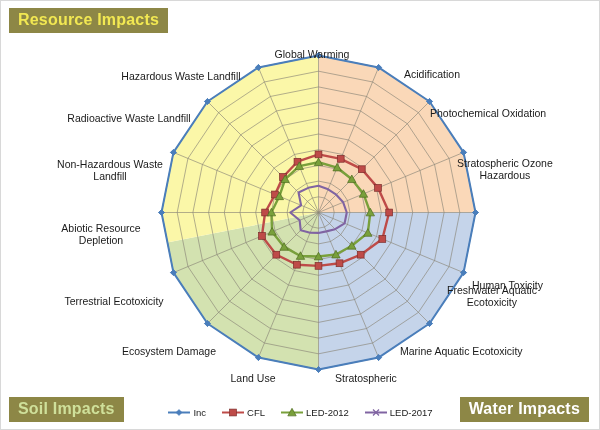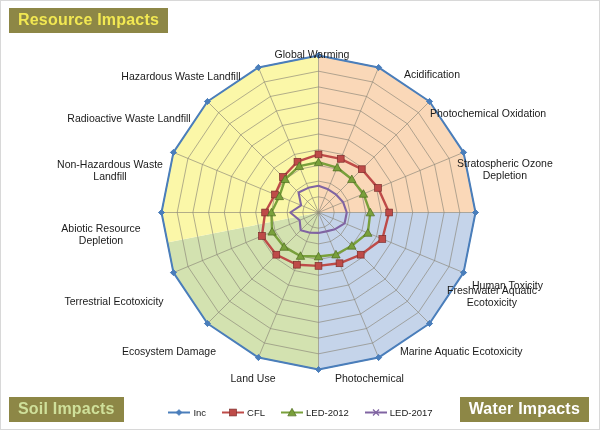--- a/index.html
+++ b/index.html
@@ -184,26 +184,26 @@
 
   <div class="banner" id="banner-resource">Resource Impacts</div>
   <div class="banner" id="banner-soil">Soil Impacts</div>
   <div class="banner" id="banner-water">Water Impacts</div>
 
   <div id="labels-layer">
       <div class="axis-label" style="left: 311px; top: 48px; transform: translateX(-50%);">Global Warming</div>
       <div class="axis-label" style="left: 403px; top: 68px;">Acidification</div>
       <div class="axis-label" style="left: 429px; top: 107px;">Photochemical Oxidation</div>
       <div class="axis-label" style="left: 456px; top: 157px;">Stratospheric Ozone
-Depletion</div>
+Hazardous</div>
       <div class="axis-label" style="left: 471px; top: 231px; margin-top: 48px;">Human Toxicity</div>
       <div class="axis-label" style="left: 446px; top: 284px;">Freshwater Aquatic
 Ecotoxicity</div>
       <div class="axis-label" style="left: 399px; top: 345px;">Marine Aquatic Ecotoxicity</div>
-      <div class="axis-label" style="left: 334px; top: 372px;">Photochemical</div>
+      <div class="axis-label" style="left: 334px; top: 372px;">Stratospheric</div>
       <div class="axis-label" style="left: 252px; top: 372px; transform: translateX(-50%);">Land Use</div>
       <div class="axis-label" style="left: 168px; top: 345px; transform: translateX(-50%);">Ecosystem Damage</div>
       <div class="axis-label" style="left: 113px; top: 295px; transform: translateX(-50%);">Terrestrial Ecotoxicity</div>
       <div class="axis-label" style="left: 100px; top: 222px; transform: translateX(-50%);">Abiotic Resource
 Depletion</div>
       <div class="axis-label" style="left: 109px; top: 158px; transform: translateX(-50%);">Non-Hazardous Waste
 Landfill</div>
       <div class="axis-label" style="left: 128px; top: 112px; transform: translateX(-50%);">Radioactive Waste Landfill</div>
       <div class="axis-label" style="left: 180px; top: 70px; transform: translateX(-50%);">Hazardous Waste Landfill</div>
     </div>

